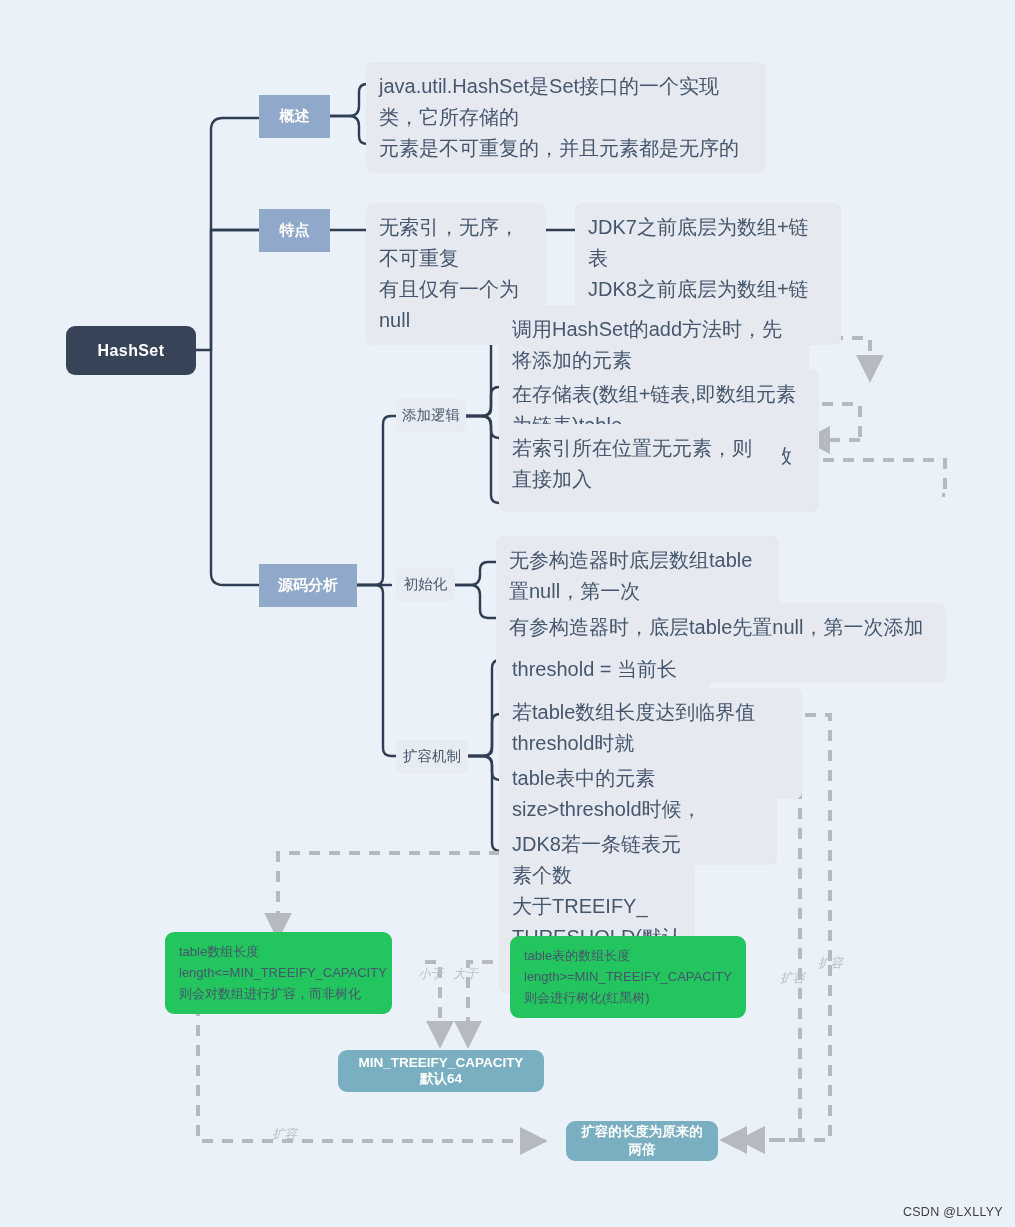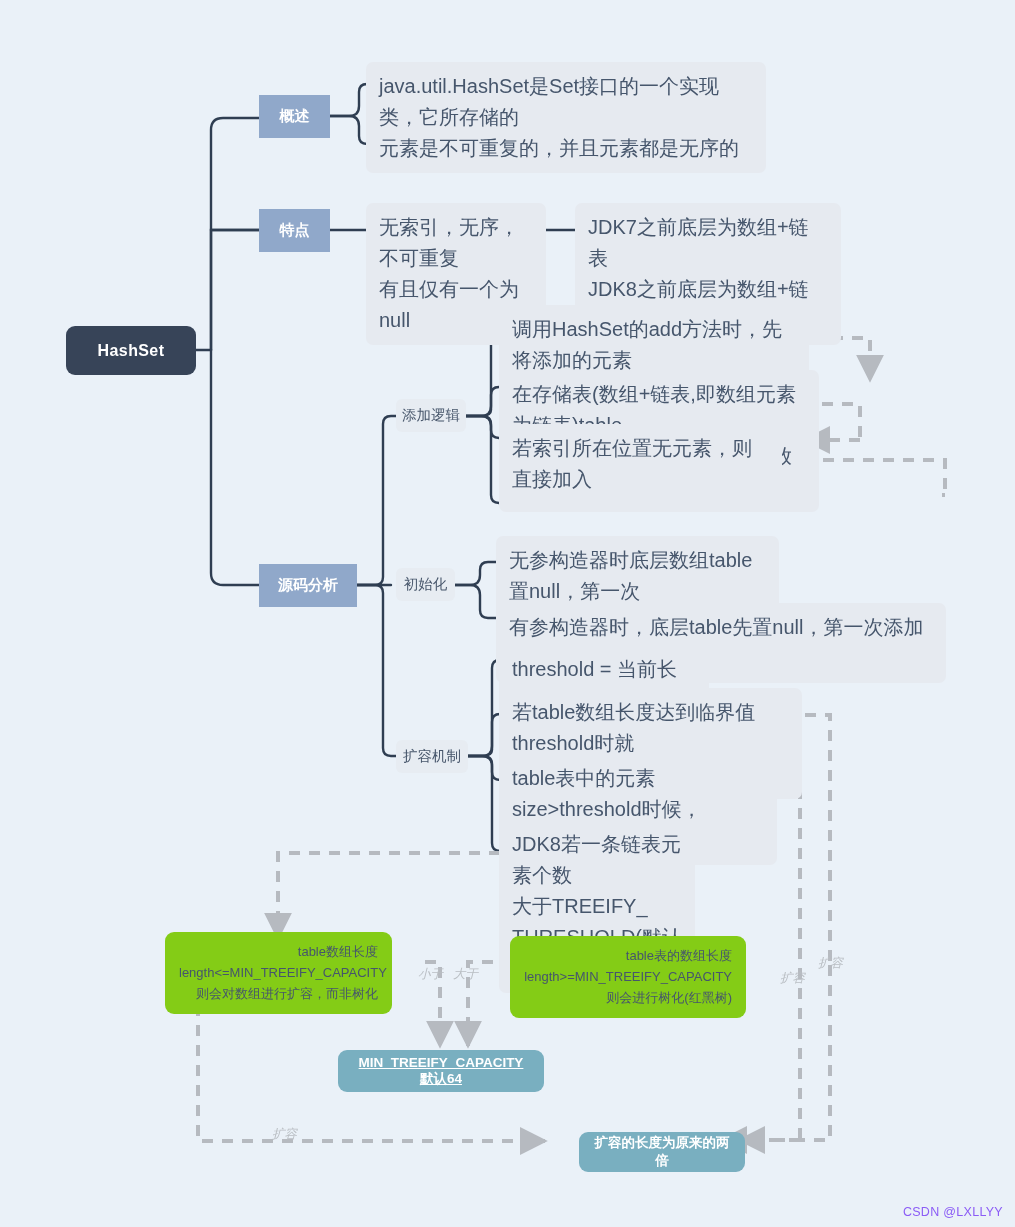--- a/index.html
+++ b/index.html
@@ -35,38 +35,38 @@
   }
   
   .leaf{
     background:#e6eaf0;color:#46566c;border-radius:7px;
     font-size:20px;line-height:1.55;
     padding:9px 13px;text-align:left;
   }
   .leaf .txt{white-space:pre-line;}
   
   .note{
-    background:#84cc16;color:#46566c;border-radius:9px;
+    background:#22c55e;color:#46566c;border-radius:9px;
     font-size:13px;line-height:1.6;
-    padding:10px 14px;text-align:right;justify-content:center;
+    padding:10px 14px;text-align:left;justify-content:center;
   }
   .note .txt{white-space:pre-line;}
   
   .teal{
     background:#79afc0;color:#ffffff;border-radius:9px;
     font-size:13.5px;font-weight:bold;
     justify-content:center;text-align:center;padding:0 14px;
   }
   .edge-label{
     position:absolute;color:#b9bec3;font-size:12.5px;
     font-style:italic;white-space:nowrap;
   }
   .watermark{
     position:absolute;right:12px;bottom:8px;
-    color:#8b5cf6;font-size:12.5px;letter-spacing:.3px;
+    color:#404040;font-size:12.5px;letter-spacing:.3px;
   }
 </style>
 </head>
 <body>
 
 <div id="canvas">
 
   <svg class="links" viewBox="0 0 1015 1227">
     <defs>
       <marker id="arrL" viewBox="0 0 10 10" refX="9" refY="5" markerWidth="7" markerHeight="7" orient="auto-start-reverse">
@@ -217,24 +217,24 @@
     <span class="txt">table数组长度
 length&lt;=MIN_TREEIFY_CAPACITY
 则会对数组进行扩容，而非树化</span>
   </div>
   <div class="node note" style="left:510px;top:936px;width:236px;">
     <span class="txt">table表的数组长度
 length&gt;=MIN_TREEIFY_CAPACITY
 则会进行树化(红黑树)</span>
   </div>
 
-  <div class="node teal" style="left:338px;top:1050px;width:206px;height:42px;text-decoration:underline;">
+  <div class="node teal" style="left:338px;top:1050px;width:206px;height:42px;">
     <span class="txt">MIN_TREEIFY_CAPACITY默认64</span>
   </div>
-  <div class="node teal" style="left:579px;top:1121px;width:166px;height:40px;margin-top:11px;">
+  <div class="node teal" style="left:566px;top:1121px;width:152px;height:40px;">
     <span class="txt">扩容的长度为原来的两倍</span>
   </div>
 
   <div class="edge-label" style="left:418px;top:966px;">小于</div>
   <div class="edge-label" style="left:453px;top:966px;">大于</div>
   <div class="edge-label" style="left:272px;top:1126px;">扩容</div>
   <div class="edge-label" style="left:780px;top:970px;">扩容</div>
   <div class="edge-label" style="left:818px;top:955px;">扩容</div>
 
   <div class="watermark">CSDN @LXLLYY</div>

